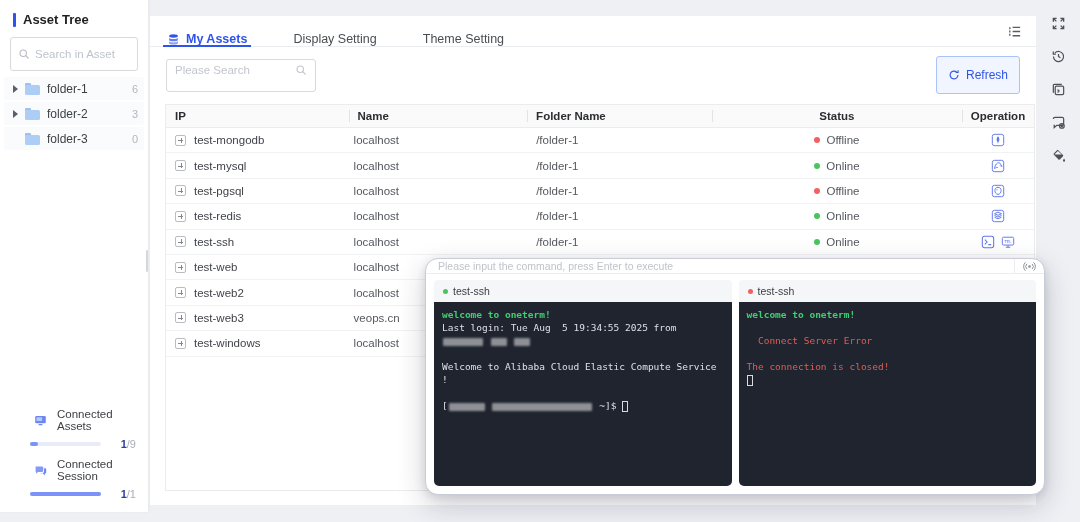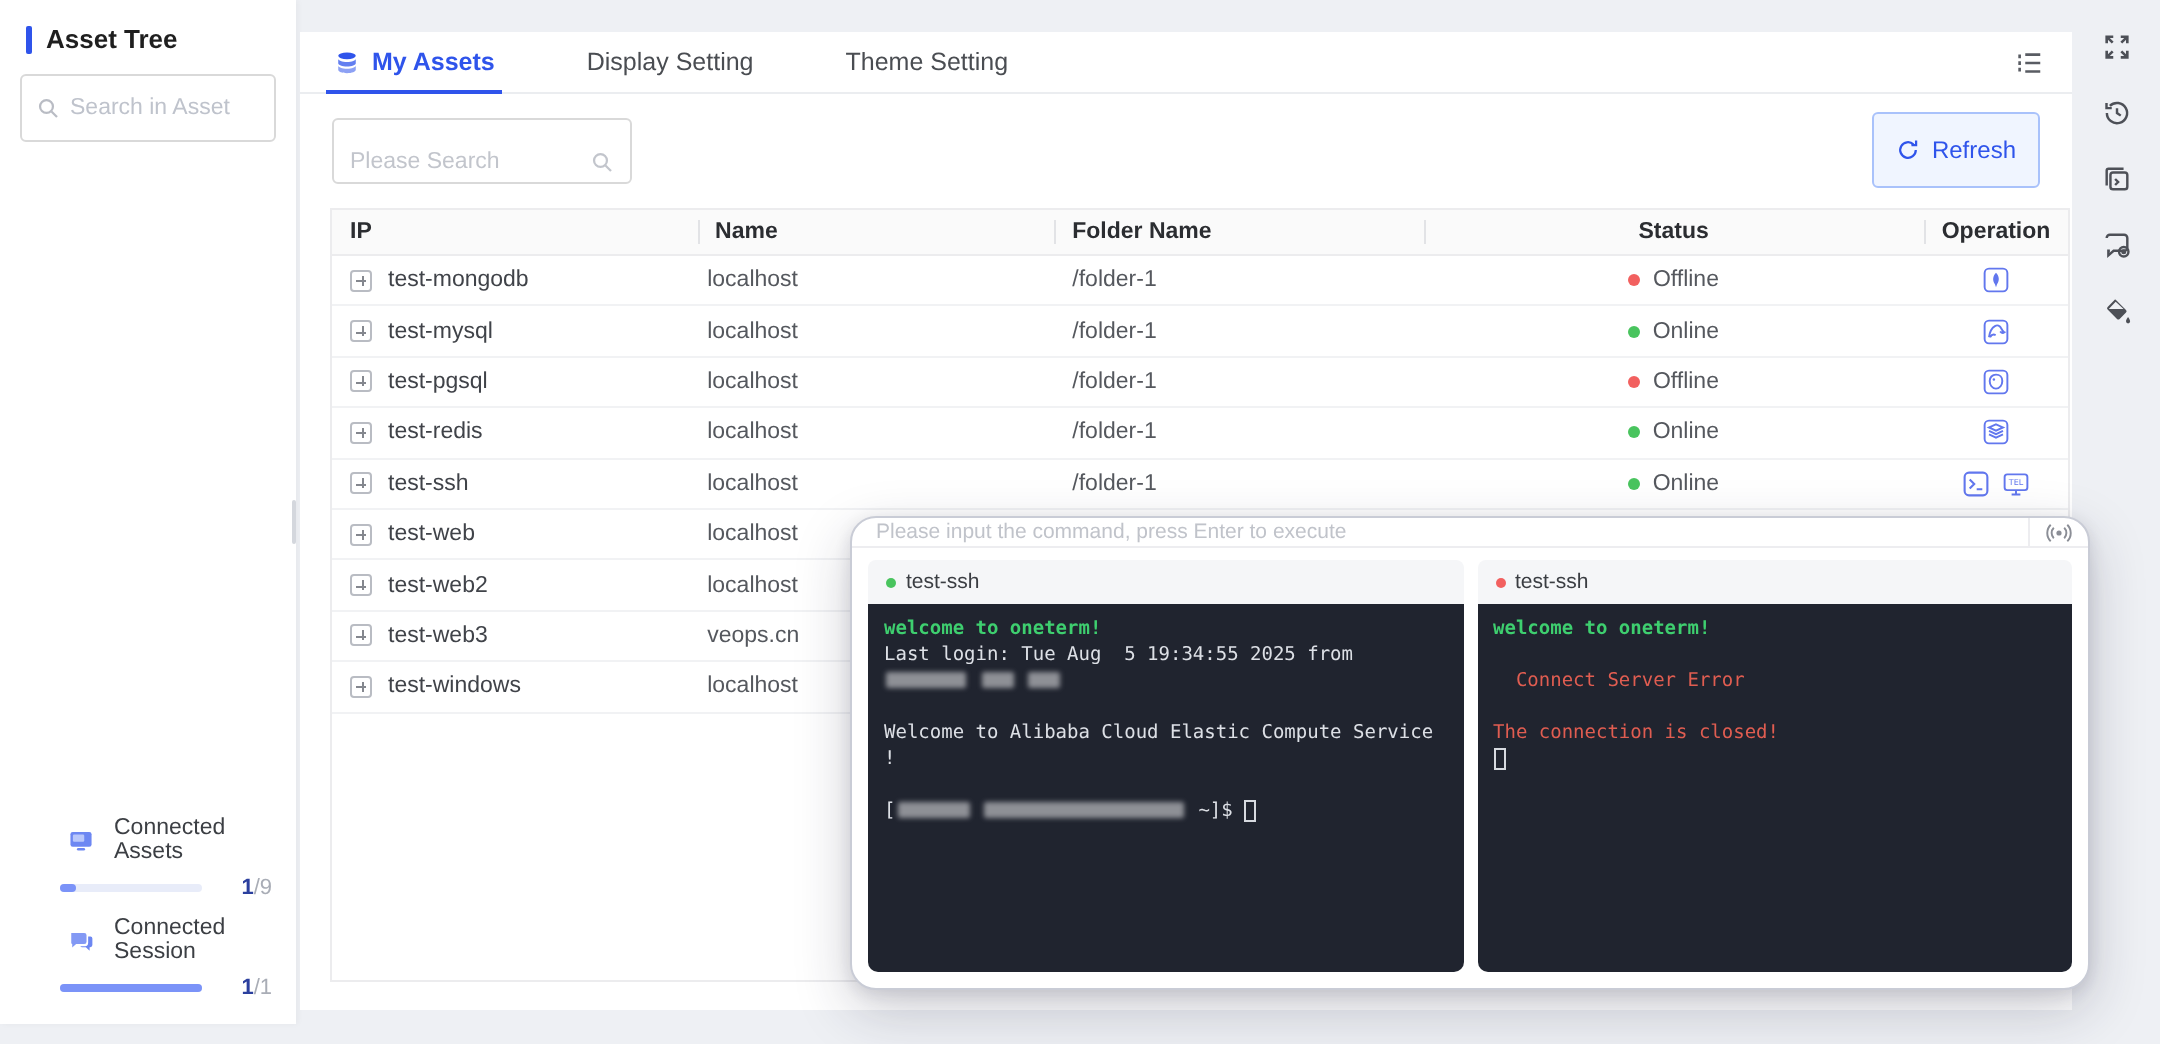--- a/index.html
+++ b/index.html
@@ -64,32 +64,32 @@
 
   
   .main-card {
     position:absolute; left:150px; top:16px; width:886px; height:489px; background:#fff;
   }
   .tabs-row {
     display:flex; align-items:stretch; height:31px; border-bottom:1px solid #ebedf0;
     padding-left:15px; position:relative;
   }
   .tab {
-    display:flex; align-items:center; gap:6px; font-size:12.5px; color:#4a4d52;
+    display:flex; align-items:flex-end; gap:6px; font-size:12.5px; color:#4a4d52;
     padding:0 2px; margin-right:42px; cursor:pointer; position:relative;
   }
   .tab.active { color:#2f54eb; font-weight:bold; }
   .tab.active:after {
     content:""; position:absolute; left:-2px; right:-2px; bottom:-1px; height:2px; background:#2f54eb;
   }
   .col-settings { position:absolute; right:14px; top:8px; color:#595c63; cursor:pointer; }
   .toolbar { display:flex; align-items:center; justify-content:space-between; padding:9px 16px 8px 16px; }
   .tb-search {
     width:150px; height:33px; border:1px solid #d9d9d9; border-radius:3px;
-    display:flex; align-items:flex-end; padding:4px 8px; color:#c2c5cc;
+    display:flex; align-items:flex-start; padding:4px 8px; color:#c2c5cc;
   }
   .tb-search input { border:none; outline:none; flex:1; font-size:11.5px; font-family:inherit; min-width:0; }
   .tb-search input::placeholder { color:#c2c5cc; }
   .refresh-btn {
     display:flex; align-items:center; gap:6px; height:25px; padding:18px 11px;
     background:#f0f5ff; border:1px solid #a9c2fb; border-radius:3px;
     color:#2f54eb; font-size:12px; cursor:pointer;
   }
 
   
@@ -162,20 +162,40 @@
   </div>
   <div class="sb-search">
     <span>
       <svg viewBox="0 0 16 16" width="12" height="12">
           <circle cx="7" cy="7" r="4.3" fill="none" stroke="currentColor" stroke-width="1.5"></circle>
           <path d="M10.3 10.3L14 14" stroke="currentColor" stroke-width="1.5"></path>
         </svg>
     </span>
     <input placeholder="Search in Asset" style="">
   </div>
+  <div class="tree" id="tree">
+      <div class="tree-row">
+        <span class="caret"></span>
+        <span class="folder-ico"></span>
+        <span class="tree-label">folder-1</span>
+        <span class="tree-count">6</span>
+      </div>
+      <div class="tree-row">
+        <span class="caret"></span>
+        <span class="folder-ico"></span>
+        <span class="tree-label">folder-2</span>
+        <span class="tree-count">3</span>
+      </div>
+      <div class="tree-row">
+        <span class="caret hidden"></span>
+        <span class="folder-ico"></span>
+        <span class="tree-label">folder-3</span>
+        <span class="tree-count">0</span>
+      </div>
+    </div>
   <div class="sb-stats" id="stats">
       <div class="stat-label-row">
         <span>
           <svg viewBox="0 0 16 16" width="13" height="13">
             <rect x="1.5" y="2.5" width="13" height="9" rx="1.4" fill="#6d87f2"></rect>
             <rect x="3" y="4" width="7" height="4.5" rx="0.8" fill="#b9c7fb"></rect>
             <rect x="5.5" y="12.3" width="5" height="1.6" rx="0.8" fill="#6d87f2"></rect>
           </svg>
         </span>
         <span class="stat-label">Connected Assets</span>

